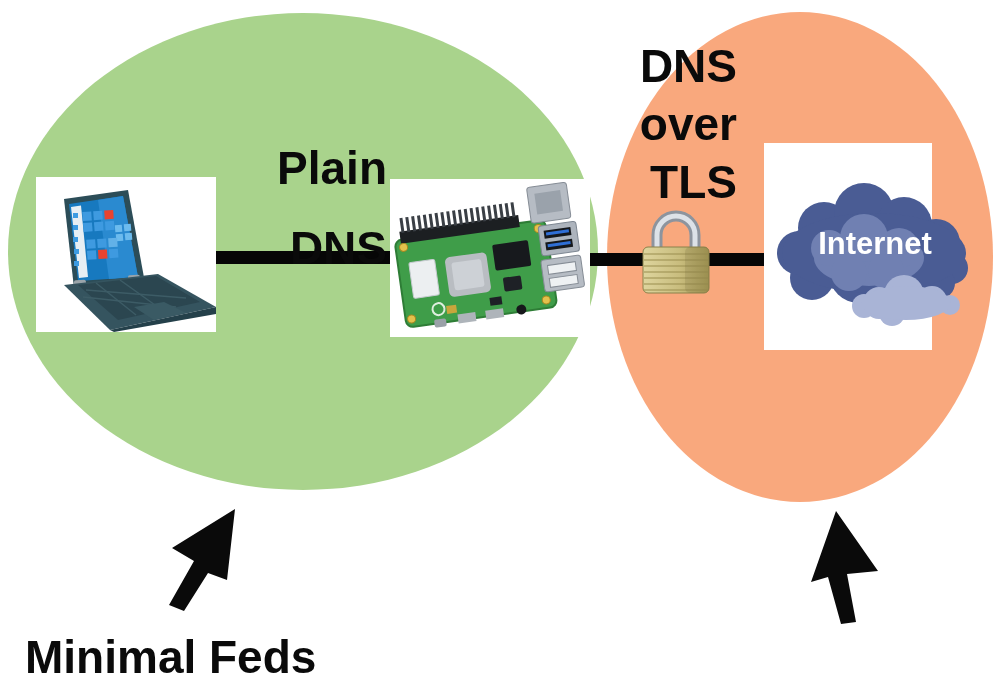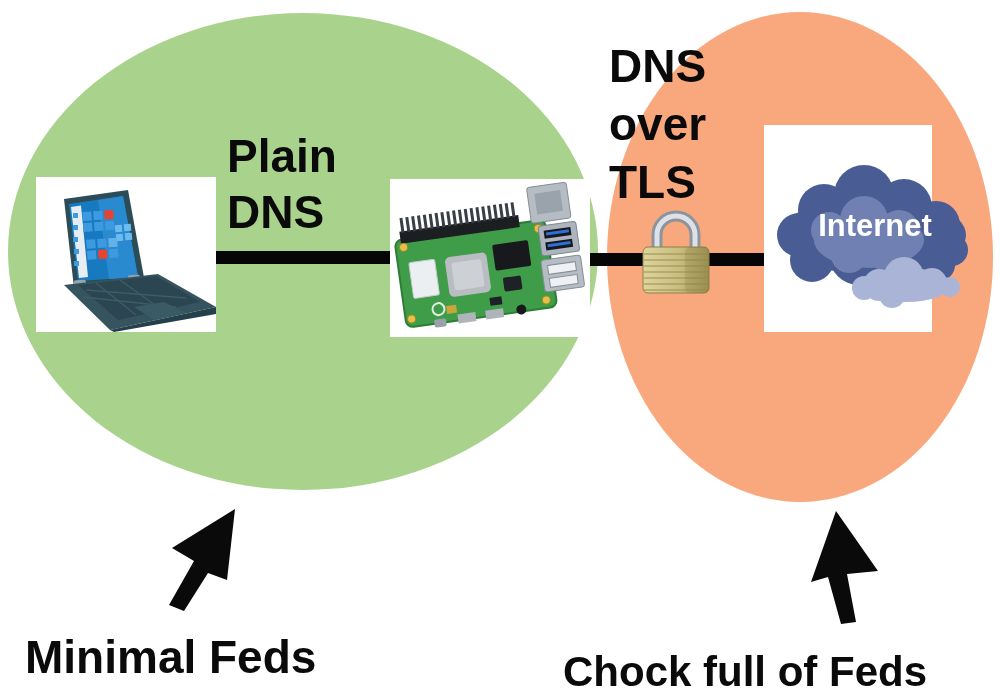--- a/index.html
+++ b/index.html
@@ -6,26 +6,26 @@
   .canvas{
     position:relative;width:1000px;height:698px;background:#ffffff;overflow:hidden;
     font-family:"Liberation Sans","DejaVu Sans",sans-serif;
   }
   .zone{position:absolute;border-radius:50%;}
   .zone-internal{left:8px;top:13px;width:590px;height:477px;background:#a9d38c;}
   .zone-internet{left:607px;top:12px;width:386px;height:490px;background:#f9a87d;}
   .whitebox{position:absolute;background:#ffffff;}
   .box-laptop{left:36px;top:177px;width:180px;height:155px;}
   .box-pi{left:390px;top:179px;width:200px;height:158px;}
-  .box-cloud{left:764px;top:125px;width:168px;height:207px;}
+  .box-cloud{left:764px;top:143px;width:168px;height:207px;}
   .link-line{position:absolute;height:13px;background:#060606;}
   .line-plain{left:215px;top:251px;width:178px;}
   .line-tls{left:585px;top:253px;width:182px;}
-  .lbl{position:absolute;font-weight:700;color:#0a0a0a;text-align:left;}
-  .lbl-plain-dns{left:227px;top:128px;width:160px;font-size:46px;line-height:56px;}
+  .lbl{position:absolute;font-weight:700;color:#0a0a0a;text-align:right;}
+  .lbl-plain-dns{left:227px;top:128px;width:160px;font-size:46px;line-height:80px;}
   .lbl-dns-tls{left:609px;top:37px;width:128px;font-size:46px;line-height:58px;}
   .lbl-internal{left:187px;top:353px;width:240px;font-size:44px;line-height:56px;color:#3e6e2c;}
   .lbl-scary{left:685px;top:362px;width:230px;font-size:44px;line-height:56px;color:#8e231a;}
   .lbl-minimal{left:25px;top:632px;font-size:46px;line-height:50px;text-align:center;white-space:nowrap;}
   .lbl-chock{left:563px;top:648px;font-size:42px;line-height:48px;text-align:left;white-space:nowrap;}
   .icon-abs{position:absolute;}
   svg{display:block;}
 </style>
 </head>
 <body>
@@ -202,21 +202,20 @@
       <line x1="6" y1="73" x2="70" y2="73"></line>
         <line x1="6" y1="79" x2="70" y2="79"></line>
       <line x1="6" y1="85" x2="70" y2="85"></line>
     </g>
     <rect x="47" y="42" width="24" height="46" rx="5" fill="#6d6438" opacity="0.18"></rect>
   </svg>
 
   <div class="lbl lbl-plain-dns">Plain DNS</div>
   <div class="lbl lbl-dns-tls">DNS over TLS</div>
   <div class="lbl lbl-minimal">Minimal Feds</div>
-  <div class="lbl lbl-chock">Chock full of Feds</div>
 
   <svg class="icon-abs" style="left:160px;top:498px;" width="90" height="120" viewBox="0 0 90 120">
     <polygon points="75,11 12,50 34,63 9,107 24,113 48,75 67,82" fill="#0a0a0a"></polygon>
   </svg>
   <svg class="icon-abs" style="left:800px;top:502px;" width="90" height="130" viewBox="0 0 90 130">
     <polygon points="36,9 11,80 28,75 41,122 56,120 47,72 78,69" fill="#0a0a0a"></polygon>
   </svg>
 
 </div>
 

